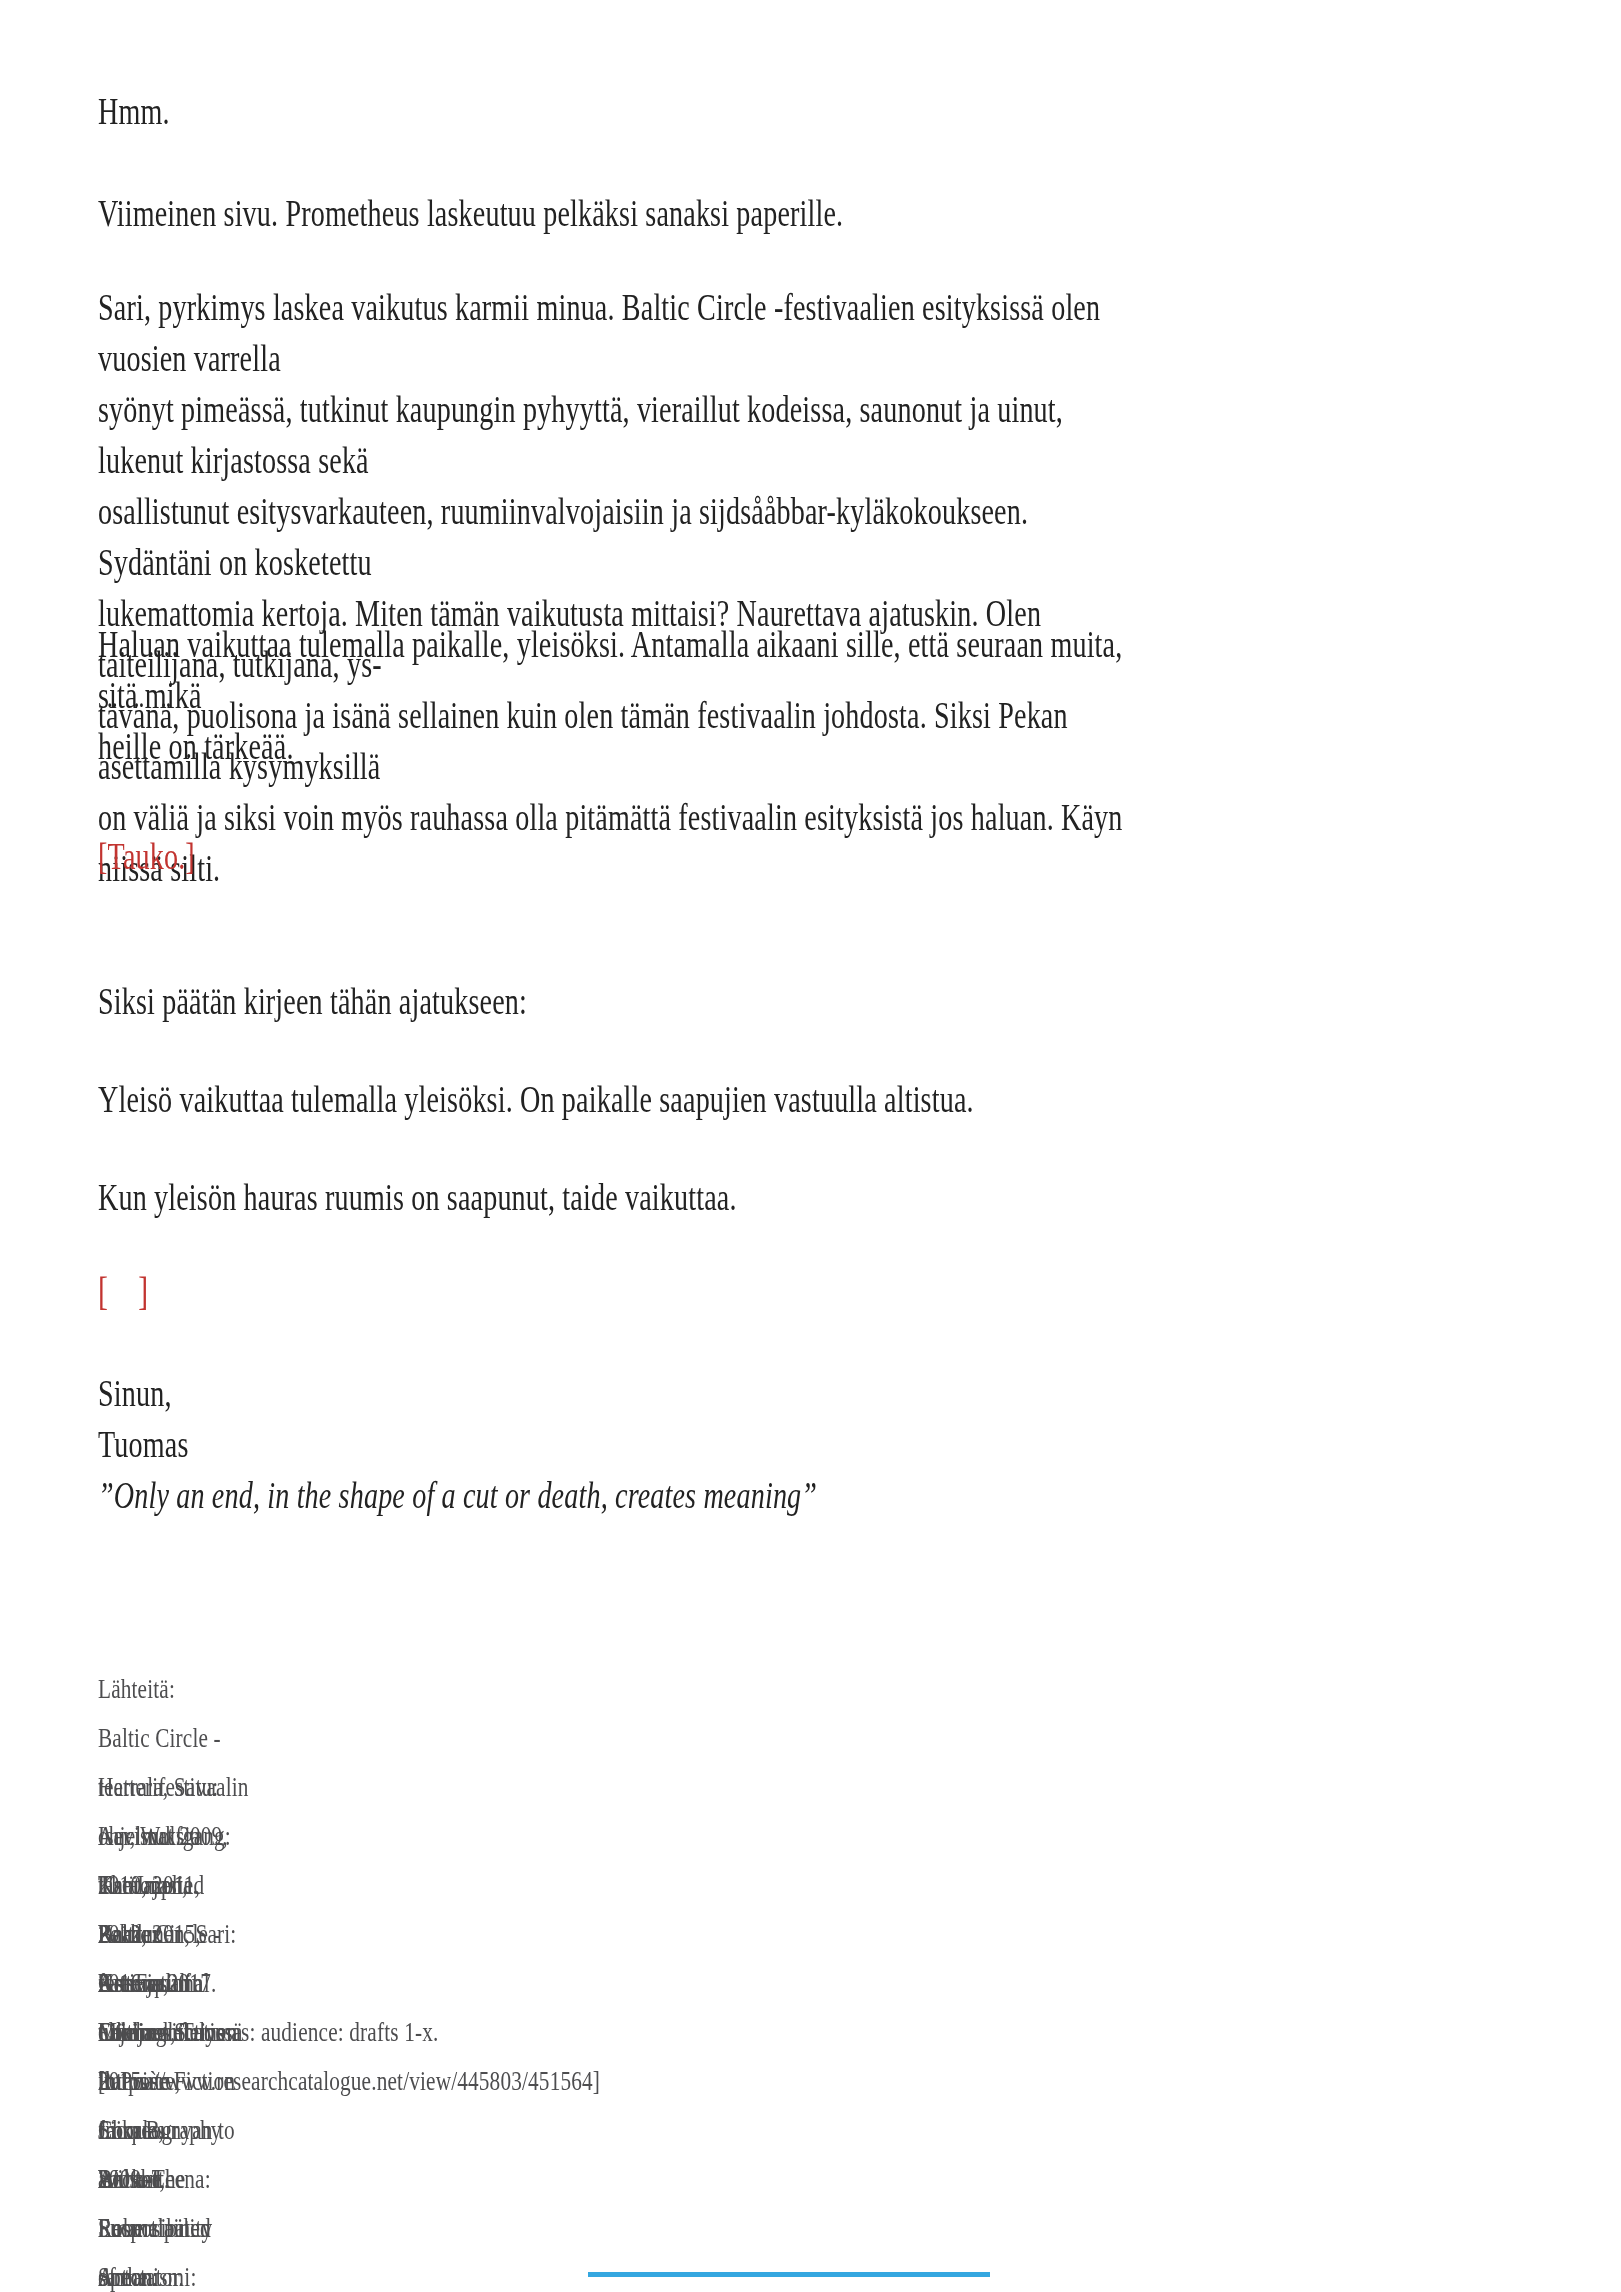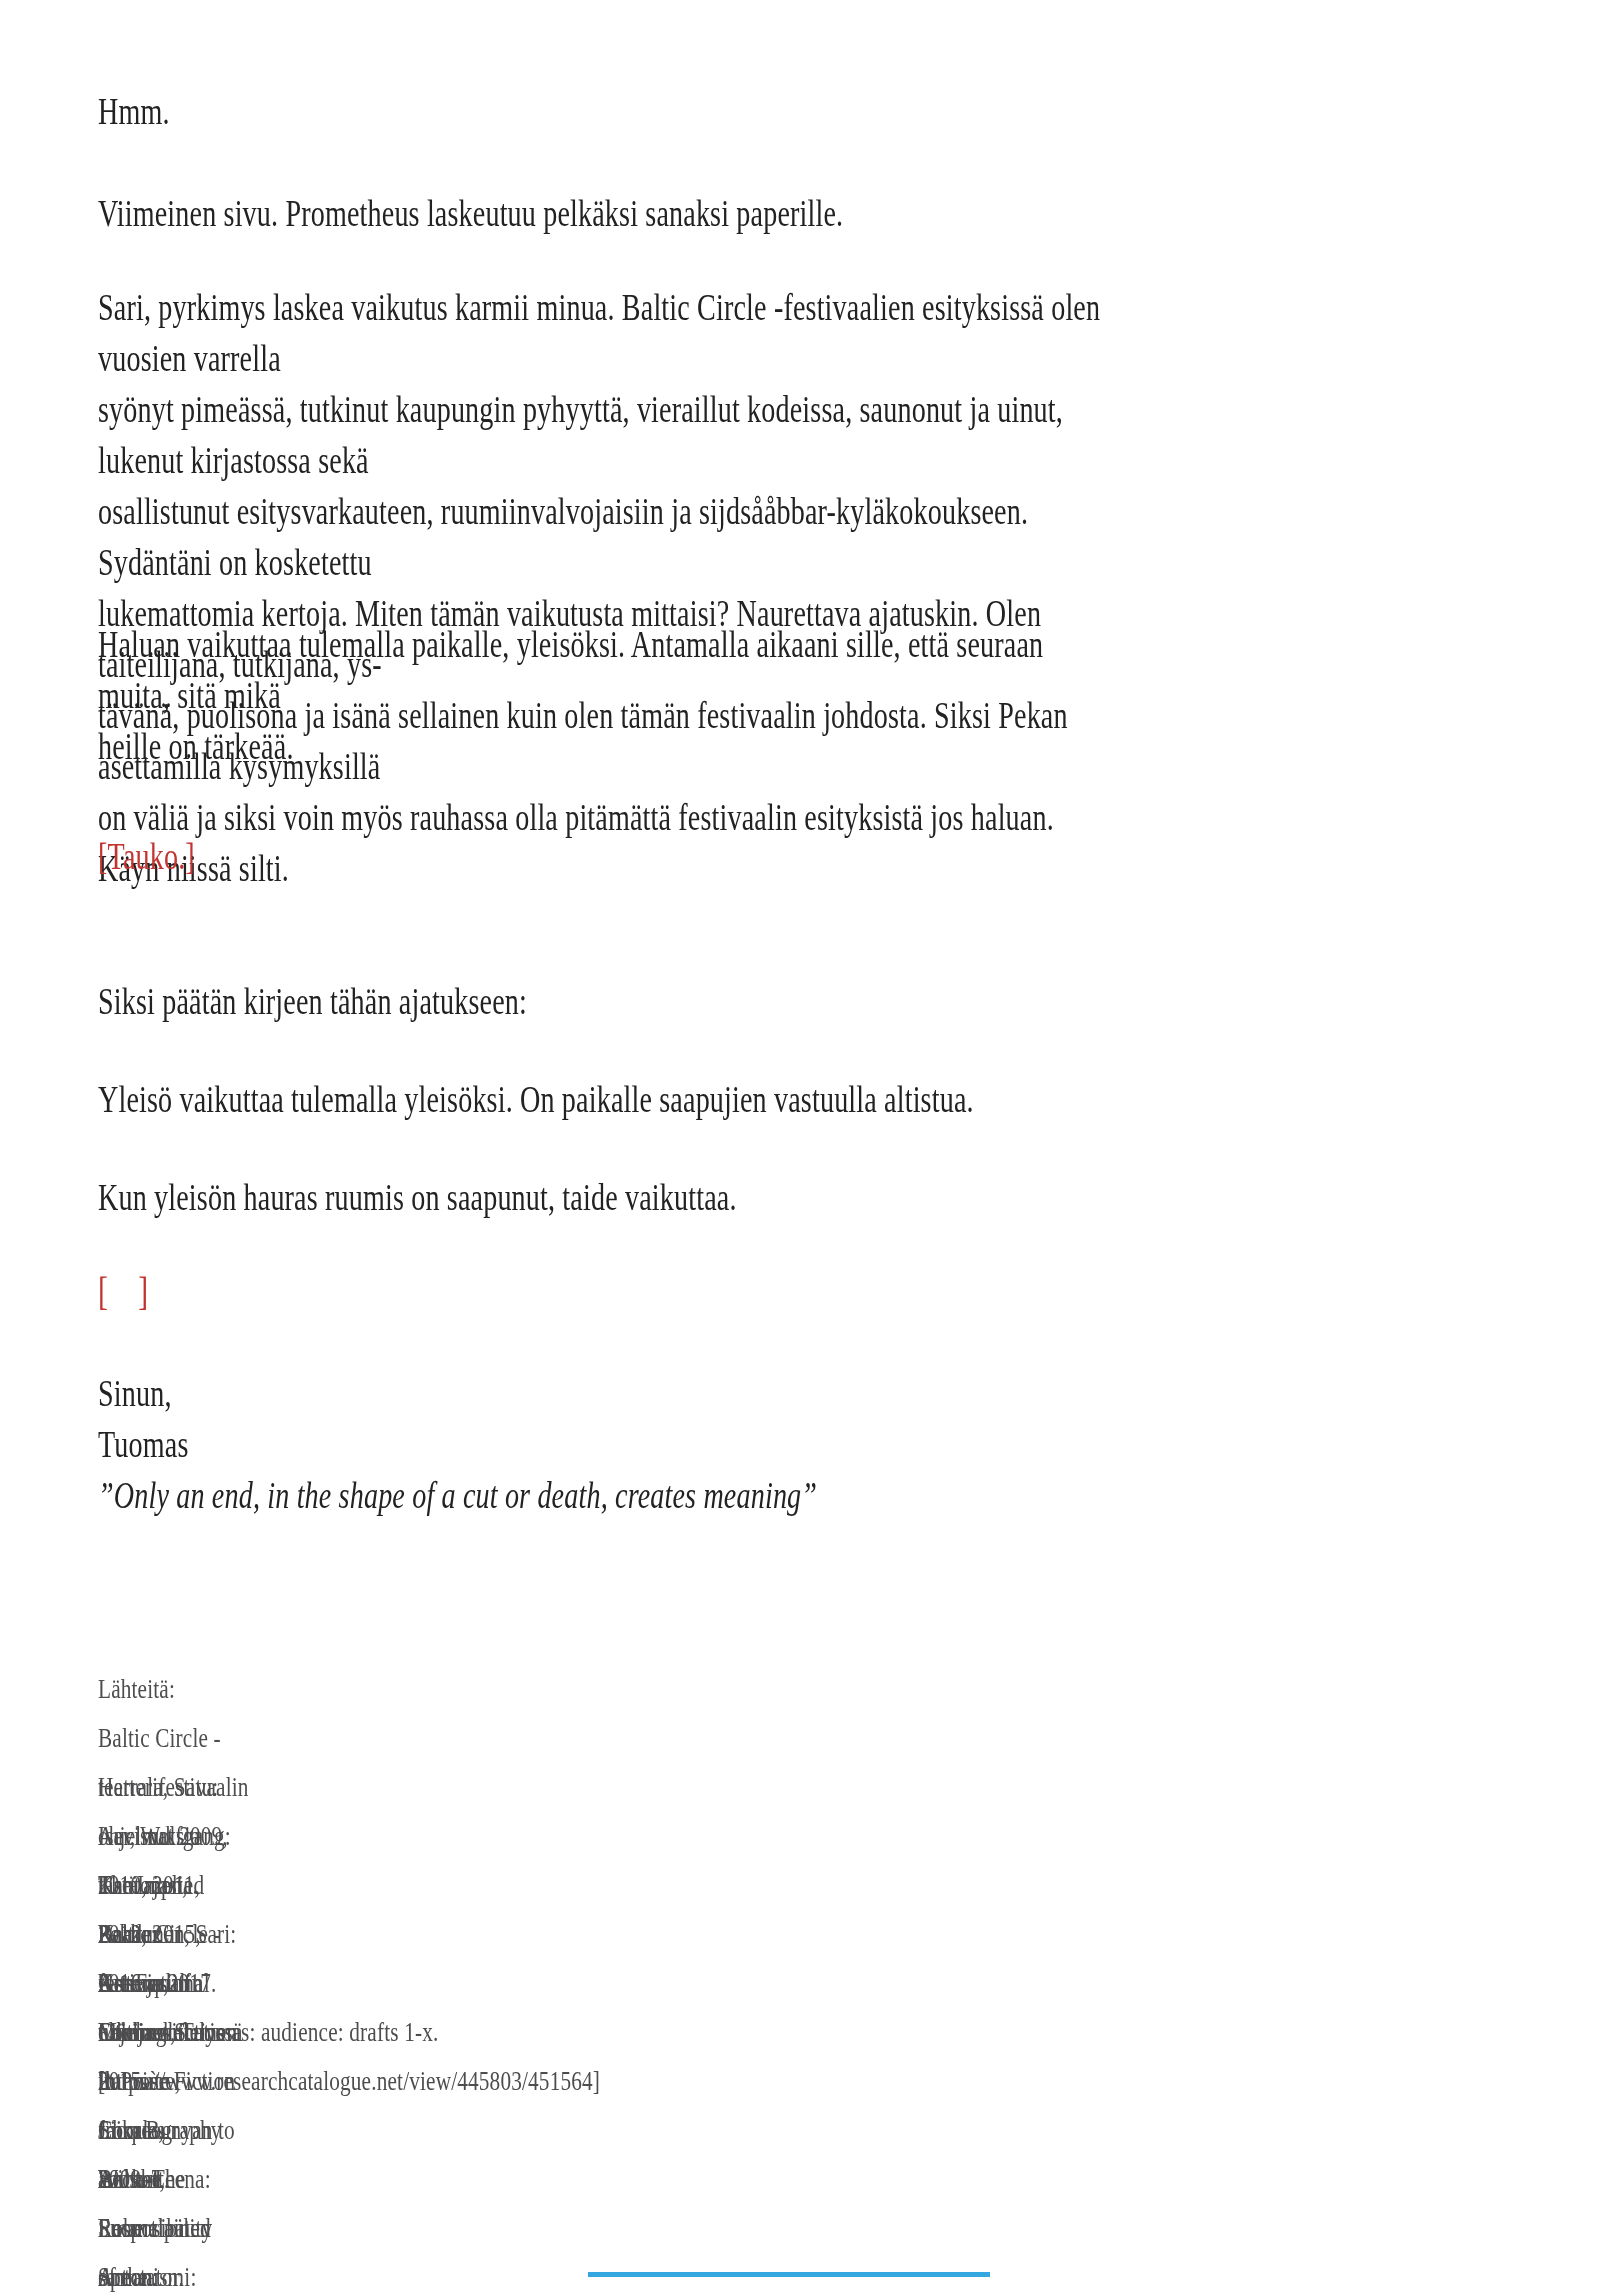--- a/index.html
+++ b/index.html
@@ -7,20 +7,21 @@
     padding: 0;
     background: #ffffff;
   }
   .page {
     position: relative;
     width: 1441px;
     height: 2293px;
     background: #ffffff;
     overflow: hidden;
     font-family: "Liberation Serif", "DejaVu Serif", serif;
+    padding-left: 36px;
   }
   
   .txt {
     position: absolute;
     left: 98px;
     font-size: 37px;
     line-height: 51px;
     color: #222222;
     white-space: pre-line;
     transform: scaleX(0.76);

